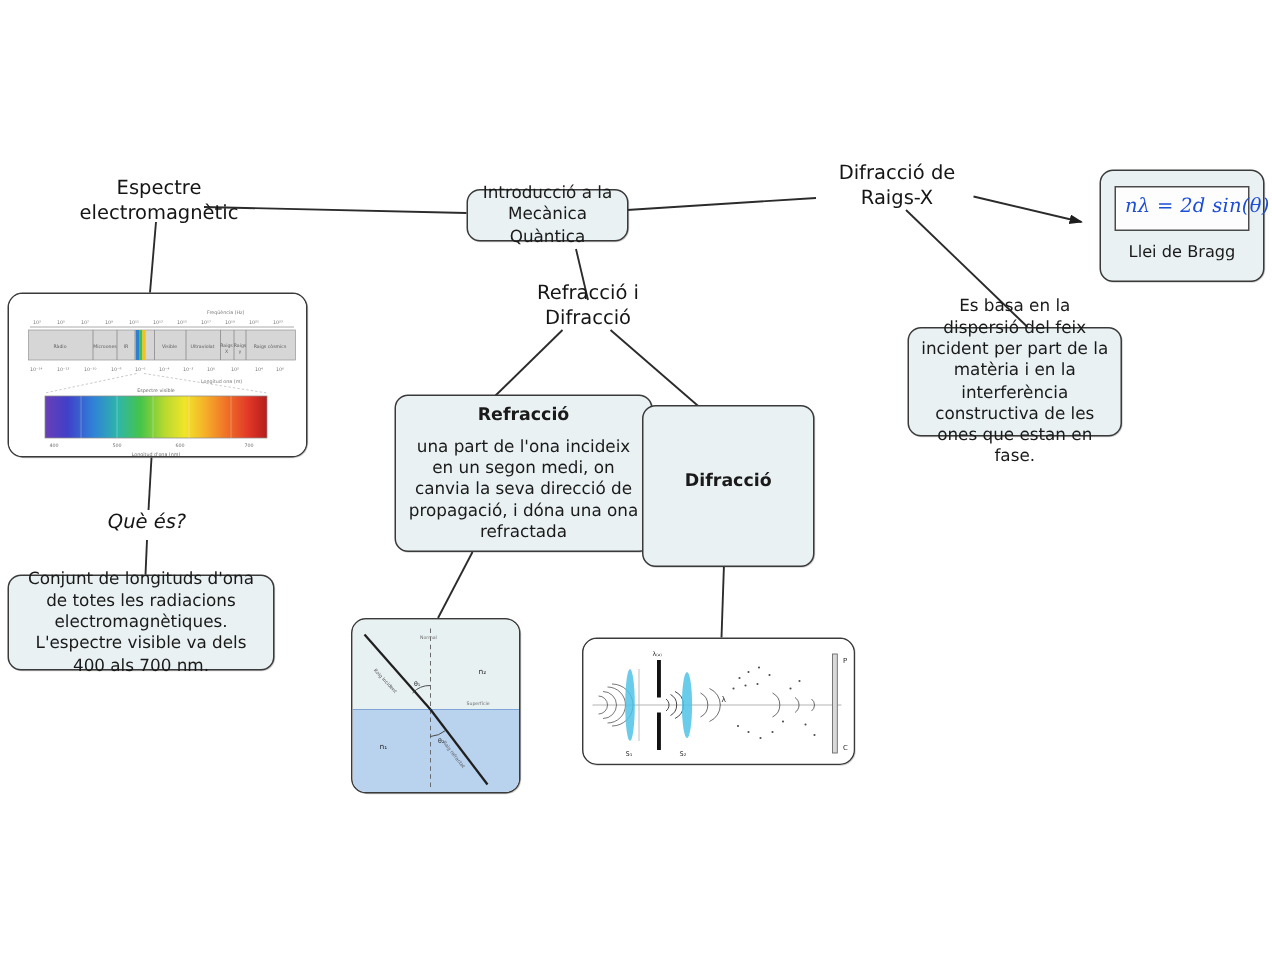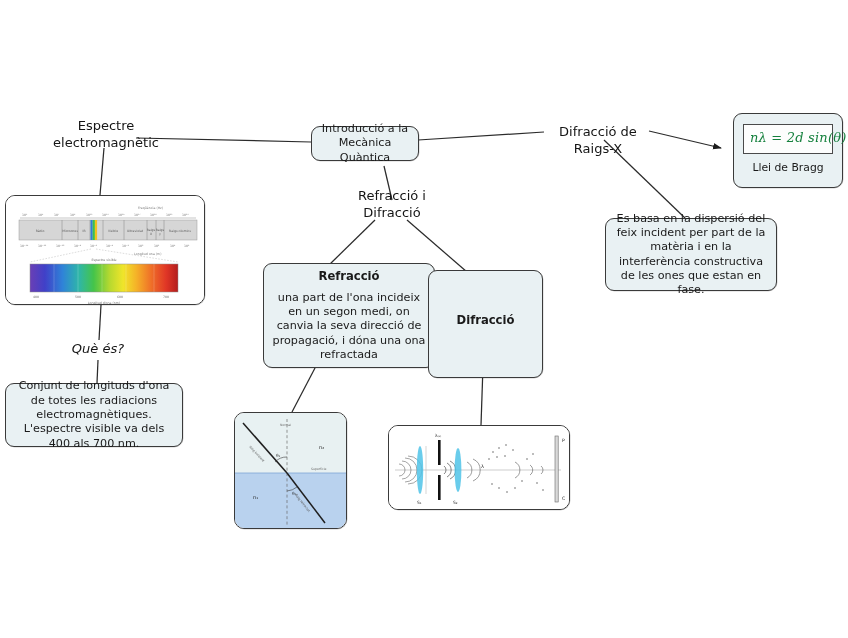--- a/index.html
+++ b/index.html
@@ -352,26 +352,26 @@
       </g>
 
       <rect x="166" y="10" width="3.2" height="66" fill="#d9d9d9" stroke="#6a6a6a" stroke-width="0.6"></rect>
       <g fill="#2a2a2a" font-family="DejaVu Sans, sans-serif" font-size="4.6">
         <text x="173" y="16">P</text>
         <text x="173" y="74">C</text>
       </g>
     </svg>
   </div>
 
-  <div class="flabel" style="left:541px; top:124px; width:114px;">Difracció de Raigs-X</div>
-
-  <div class="node" id="raigsx-def-node" style="left:605px; top:218px; width:172px; height:73px; display:flex; align-items:center; justify-content:center;">
+  <div class="flabel" style="left:541px; top:108px; width:114px;">Difracció de Raigs-X</div>
+
+  <div class="node" id="raigsx-def-node" style="left:605px; top:218px; width:143px; height:73px; display:flex; align-items:center; justify-content:center;">
     <span class="body">Es basa en la dispersió del feix incident per part de la matèria i en la interferència constructiva de les ones que estan en fase.</span>
   </div>
 
   <div class="node" id="bragg-node" style="left:733px; top:113px; width:110px; height:75px;">
     <div class="formula-frame">
-      <span class="formula" style="color: #15803d;">nλ = 2d sin(θ)</span>
+      <span class="formula" style="color: #1d4ed8;">nλ = 2d sin(θ)</span>
     </div>
     <span class="bragg-caption">Llei de Bragg</span>
   </div>
 
 </div>
 
 </body></html>

